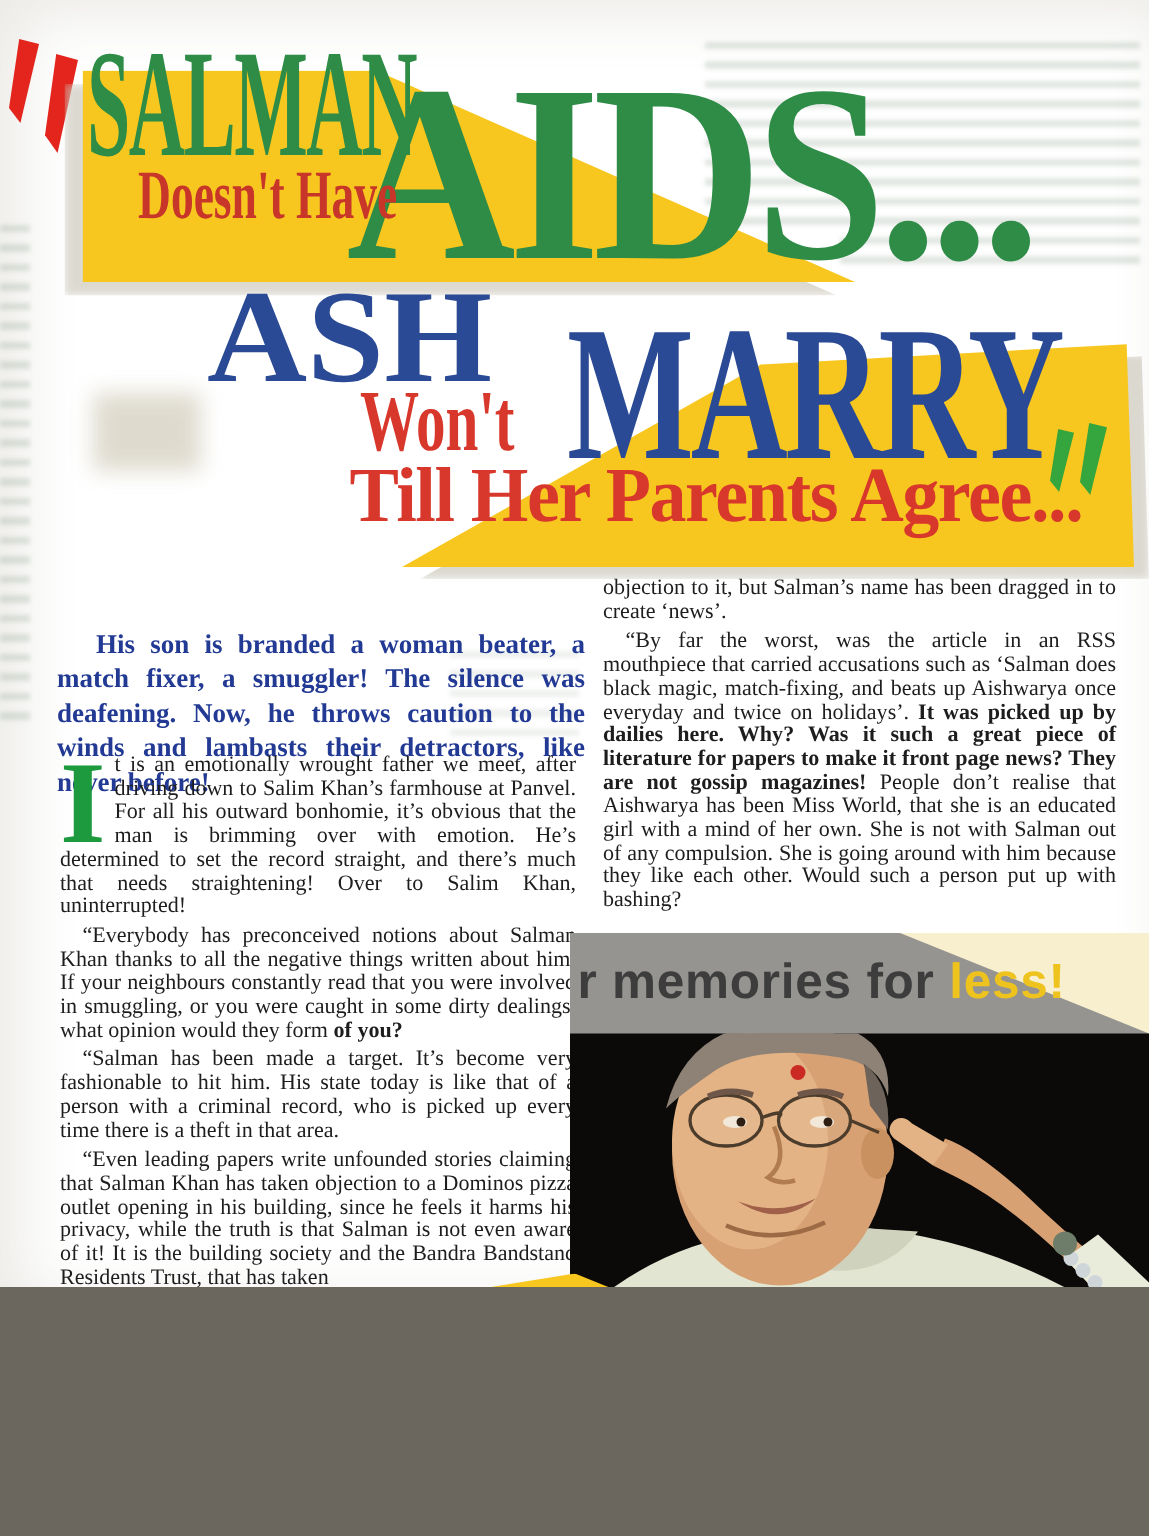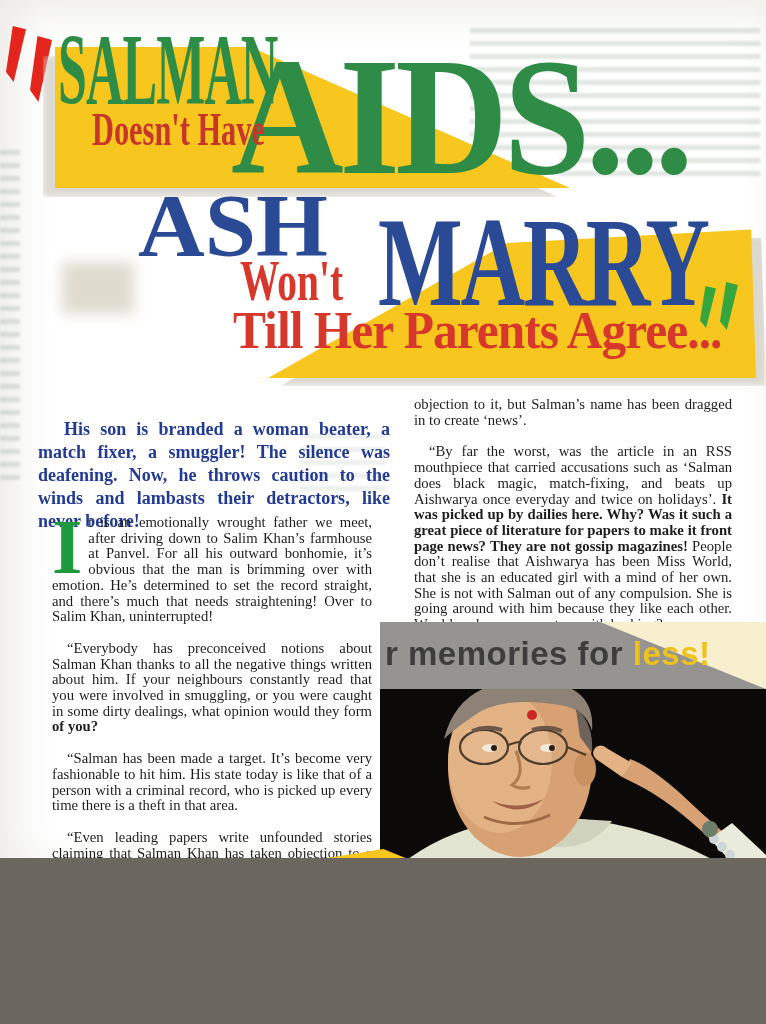--- a/index.html
+++ b/index.html
@@ -45,21 +45,21 @@
   .hl-marry   {left:378px;top:198px; font-size:128px;color:#2b4a96;letter-spacing:-3px;transform:scaleX(.70);}
   .hl-till    {left:233px;top:305px; font-size:52px; color:#d8382b;letter-spacing:-1px;transform:scaleX(.95);}
   .hl-salim   {left:42px; top:853px; font-size:56px; color:#2e8c47;letter-spacing:-1px;transform:scaleX(.92);z-index:7;}
   .hl-explodes{left:124px;top:888px; font-size:132px;color:#d8382b;letter-spacing:-4px;transform:scaleX(.85);z-index:8;}
   
   .standfirst{position:absolute;left:38px;top:400px;width:352px;color:#223a94;font-weight:bold;
               font-size:18px;line-height:23px;text-align:justify;text-indent:26px;}
   .col{position:absolute;text-align:justify;color:#1d1d1d;}
   .col-left {left:36px; top:499px;width:352px;}
   .col-right{left:398px;top:381px;width:350px;}
-  .para{margin:16px;font-size:14.7px;line-height:15.7px;}
+  .para{margin:4px;font-size:14.7px;line-height:15.7px;}
   .para.indent{text-indent:15px;}
   .para .b{font-weight:bold;}
   .dropcap{float:left;font-weight:bold;color:#1d9a3e;font-size:78px;line-height:60px;
            padding:2px 6px 0 0;}
   
   .photo{position:absolute;left:380px;top:622px;width:386px;height:292px;background:#0c0a08;overflow:hidden;z-index:2;}
   .photo-banner{position:absolute;top:0;left:0;width:100%;height:67px;}
   .pb-gray{position:absolute;top:0;left:0;width:100%;height:100%;background:rgba(157,156,152,.95);}
   .pb-cream{position:absolute;top:0;left:0;width:100%;height:100%;background:#f7efce;
             clip-path:polygon(57% 0,100% 0,100% 100%);}

